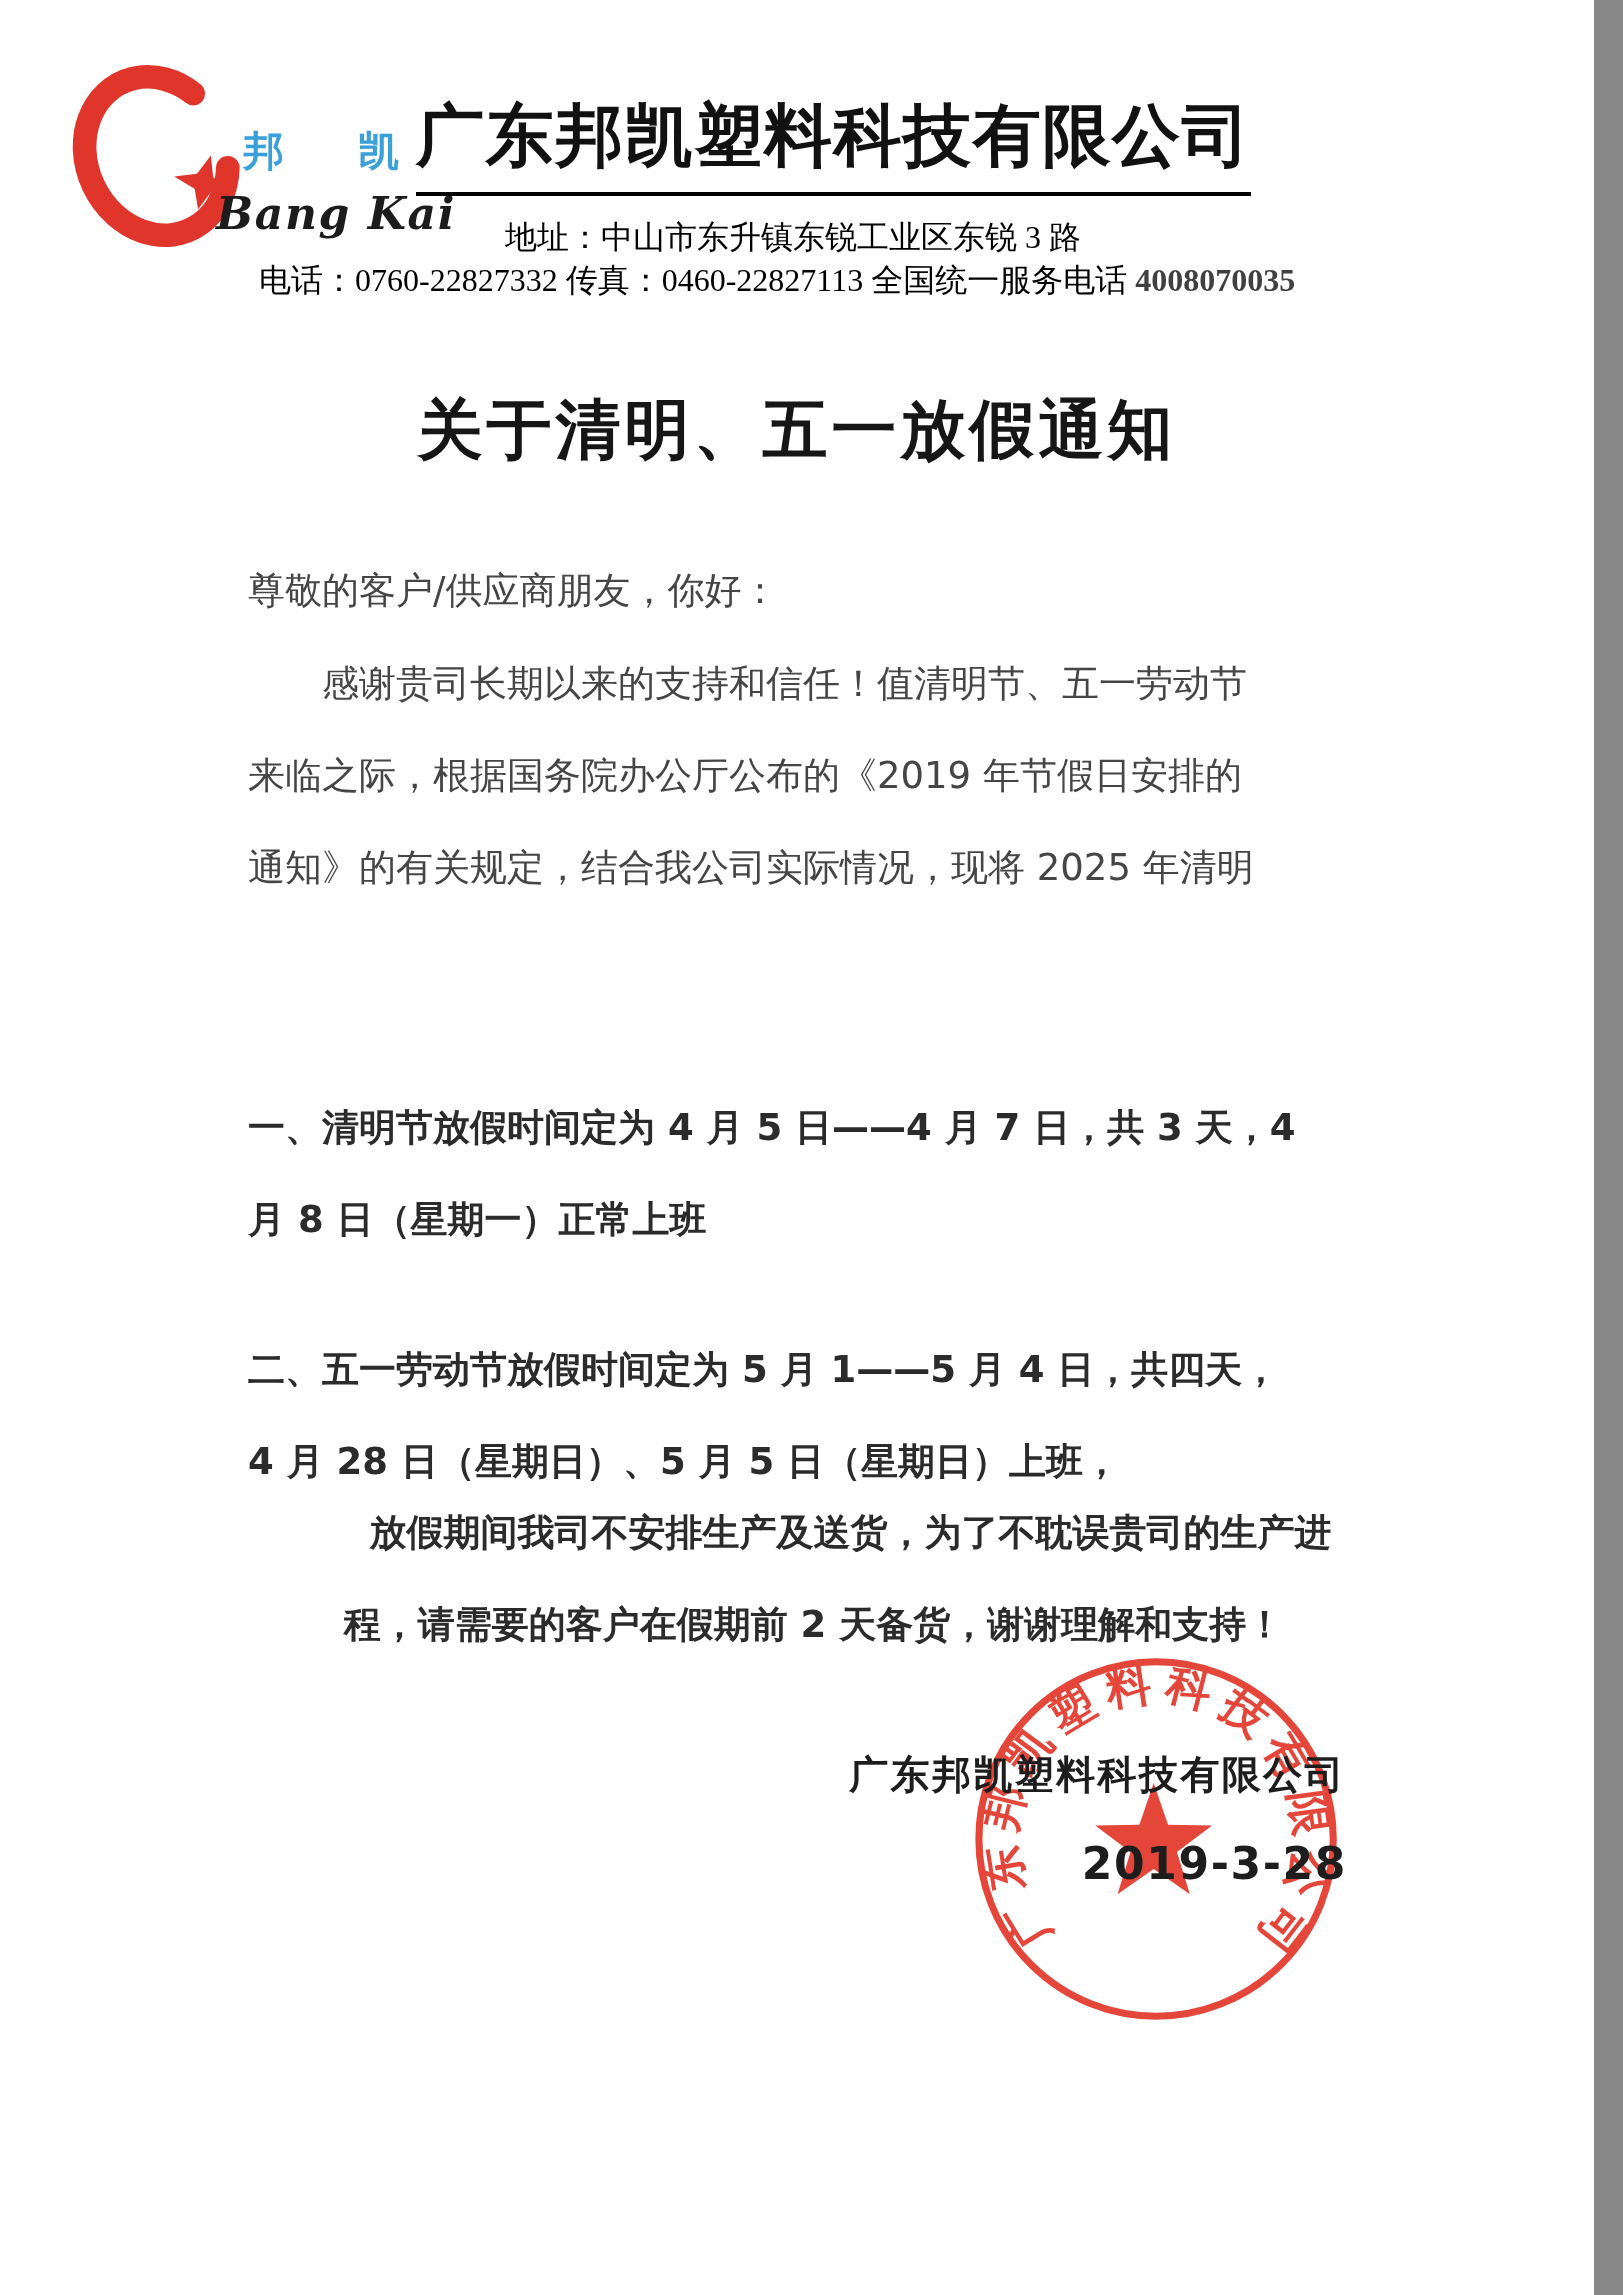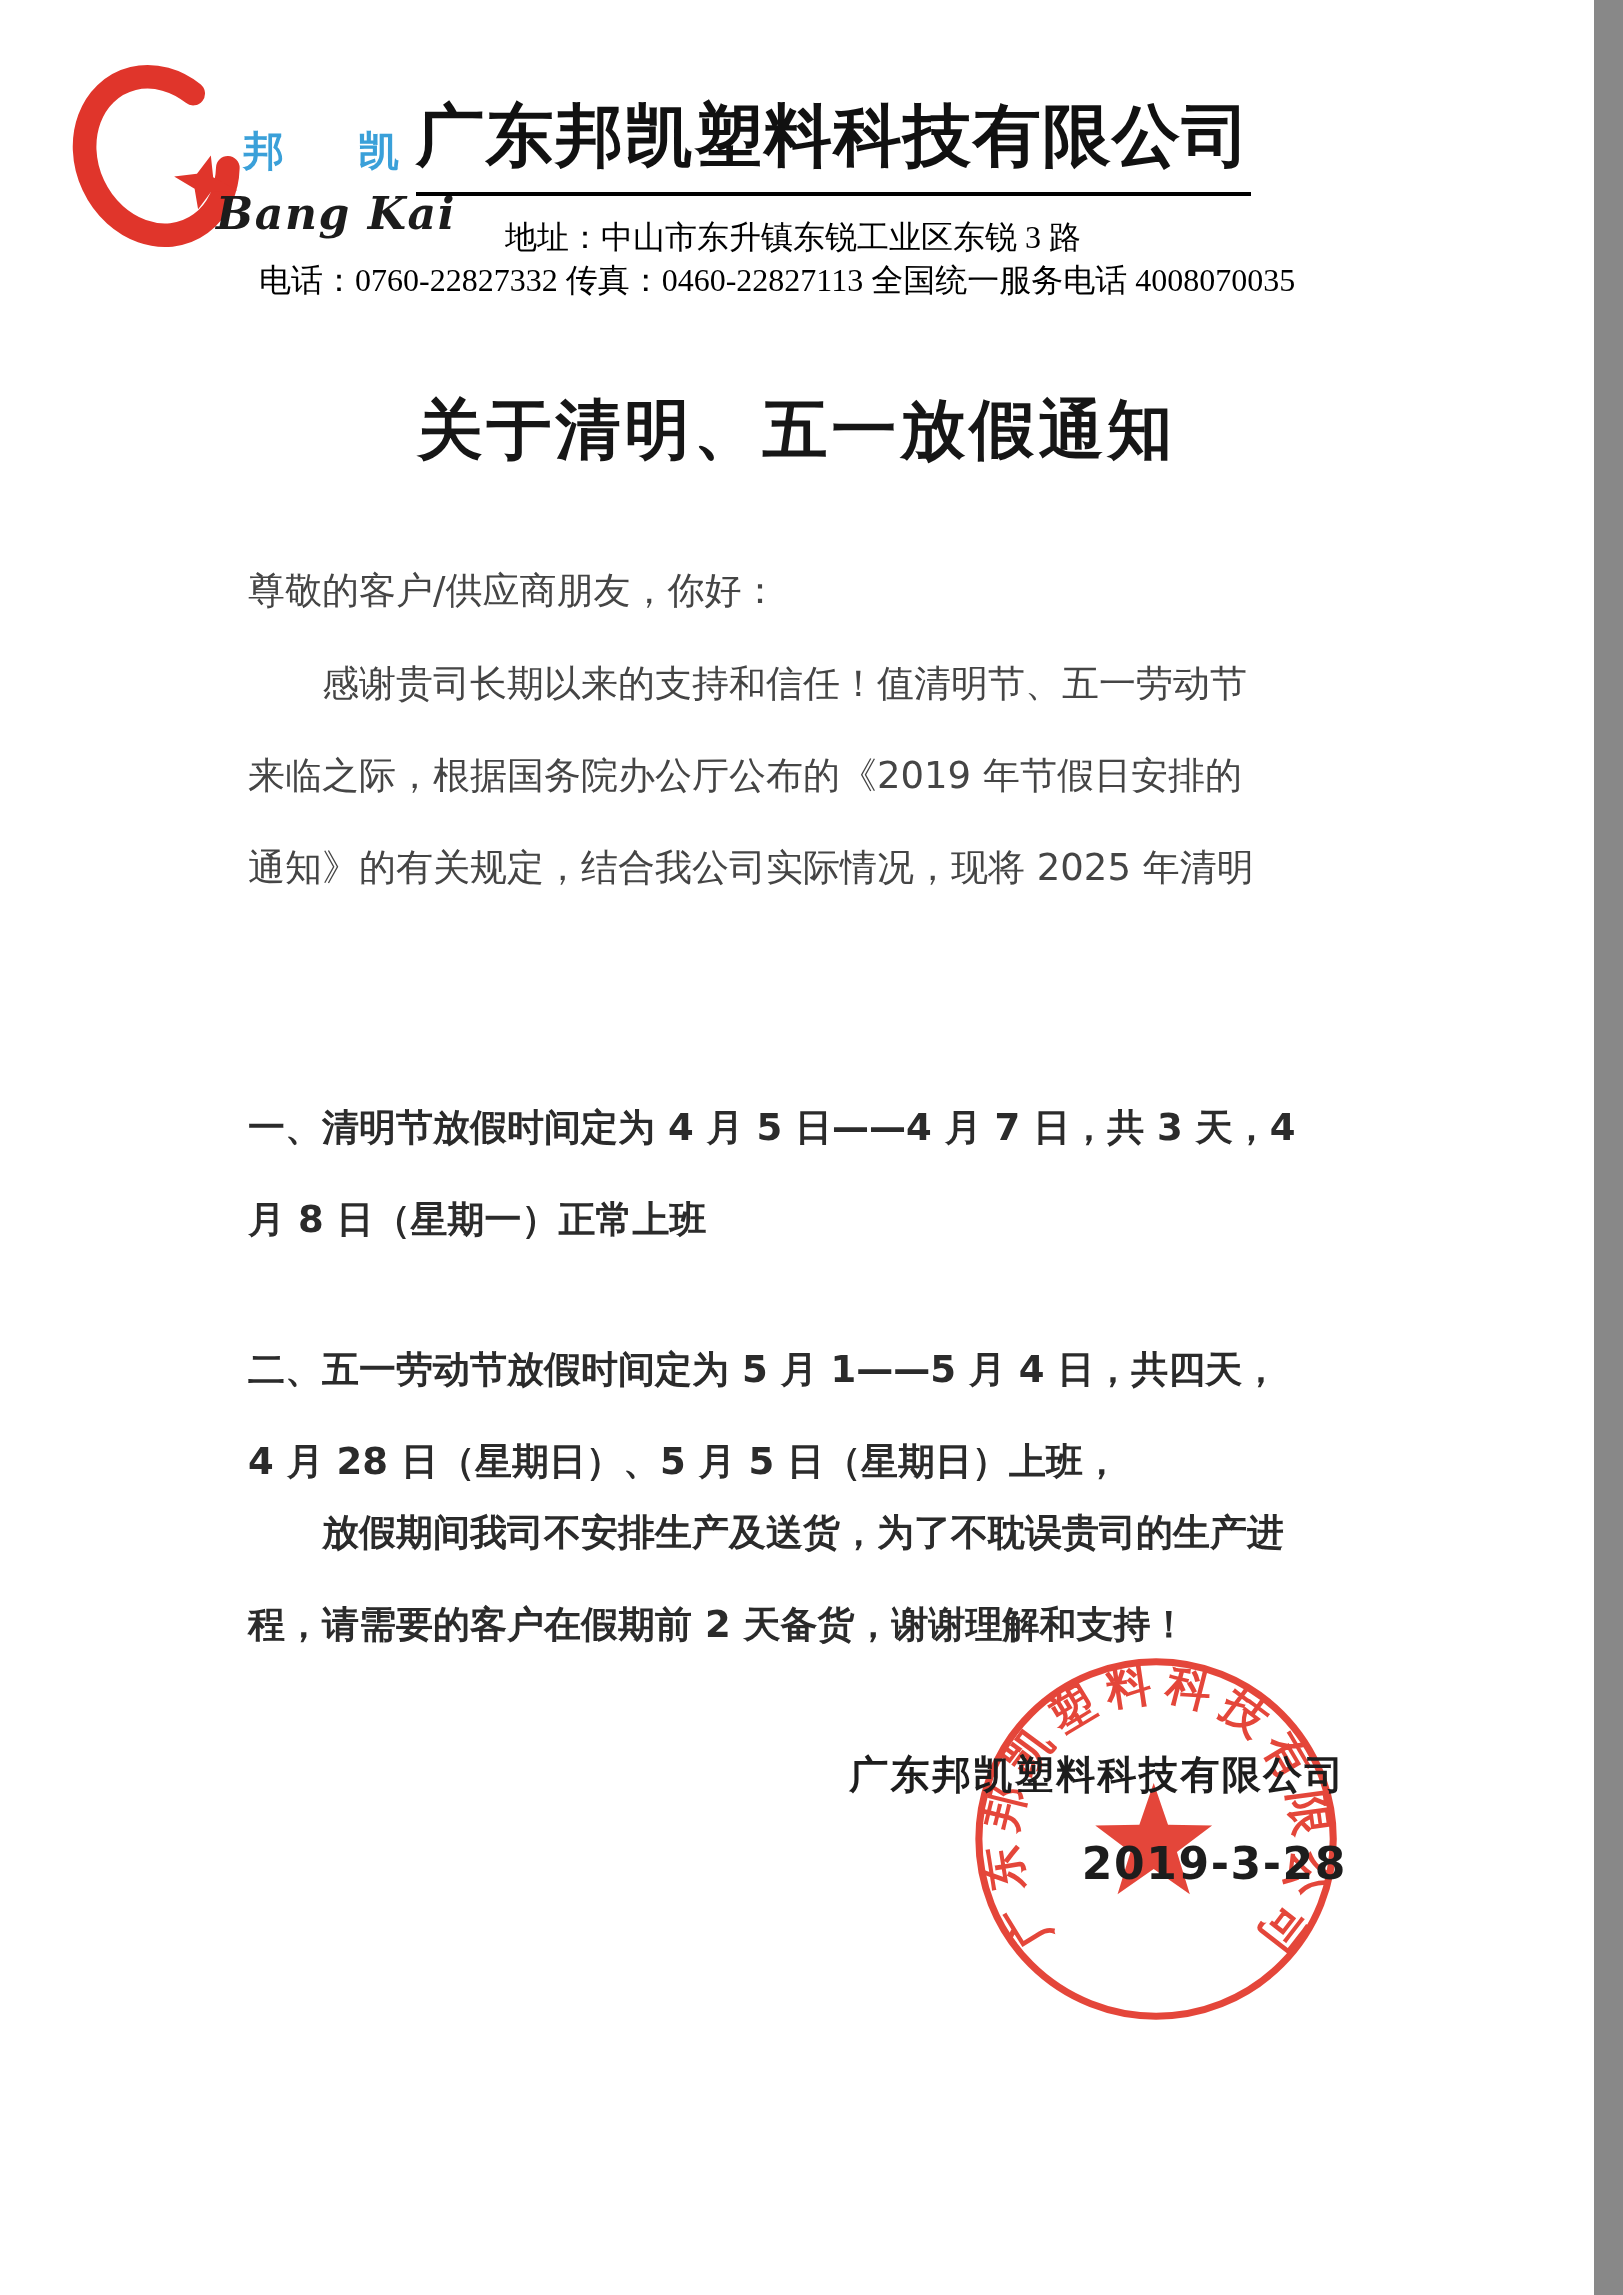--- a/index.html
+++ b/index.html
@@ -26,41 +26,41 @@
     white-space:nowrap;letter-spacing:1.6px;
   }
   .company-name{
     position:absolute;left:416px;top:91px;
     font-size:68px;font-weight:bold;letter-spacing:1.6px;white-space:nowrap;
     border-bottom:4.7px solid #000;padding-bottom:9.5px;
   }
   .header-line{position:absolute;font-size:32px;white-space:nowrap;color:#000;}
   .address-line{left:505px;top:216px;}
   .phone-line{left:259px;top:259px;}
-  .phone-line .red{color:#000000;}
+  .phone-line .red{color:#404040;font-weight:bold;}
   
   .doc-title{
     position:absolute;left:0;top:386px;width:100%;
     text-align:center;font-size:65px;font-weight:bold;letter-spacing:4px;
     color:#161616;
   }
   
   .bodyline{
     position:absolute;left:248px;width:1131px;
     font-family:"DejaVu Sans","Liberation Sans",sans-serif;
     font-size:37px;line-height:92px;white-space:nowrap;
   }
   .intro{color:#454545;font-weight:normal;}
   .strong{color:#2b2b2b;font-weight:bold;}
   .indent{text-indent:74px;}
   .pos-salutation{top:545px;}
   .pos-p1{top:638px;}
   .pos-item1{top:1082px;}
   .pos-item2{top:1324px;}
-  .pos-p2{top:1487px;}
+  .pos-p2{top:1487px;text-align:center;}
   
   .sig-company{
     position:absolute;right:248px;top:1748px;z-index:2;
     font-family:"DejaVu Sans","Liberation Sans",sans-serif;
     font-size:39px;font-weight:bold;letter-spacing:2.4px;color:#1d1d1d;white-space:nowrap;
   }
   .sig-date{
     position:absolute;right:247px;top:1838px;z-index:2;
     font-family:"DejaVu Sans","Liberation Sans",sans-serif;
     font-size:44px;font-weight:bold;letter-spacing:1.6px;color:#1d1d1d;white-space:nowrap;

